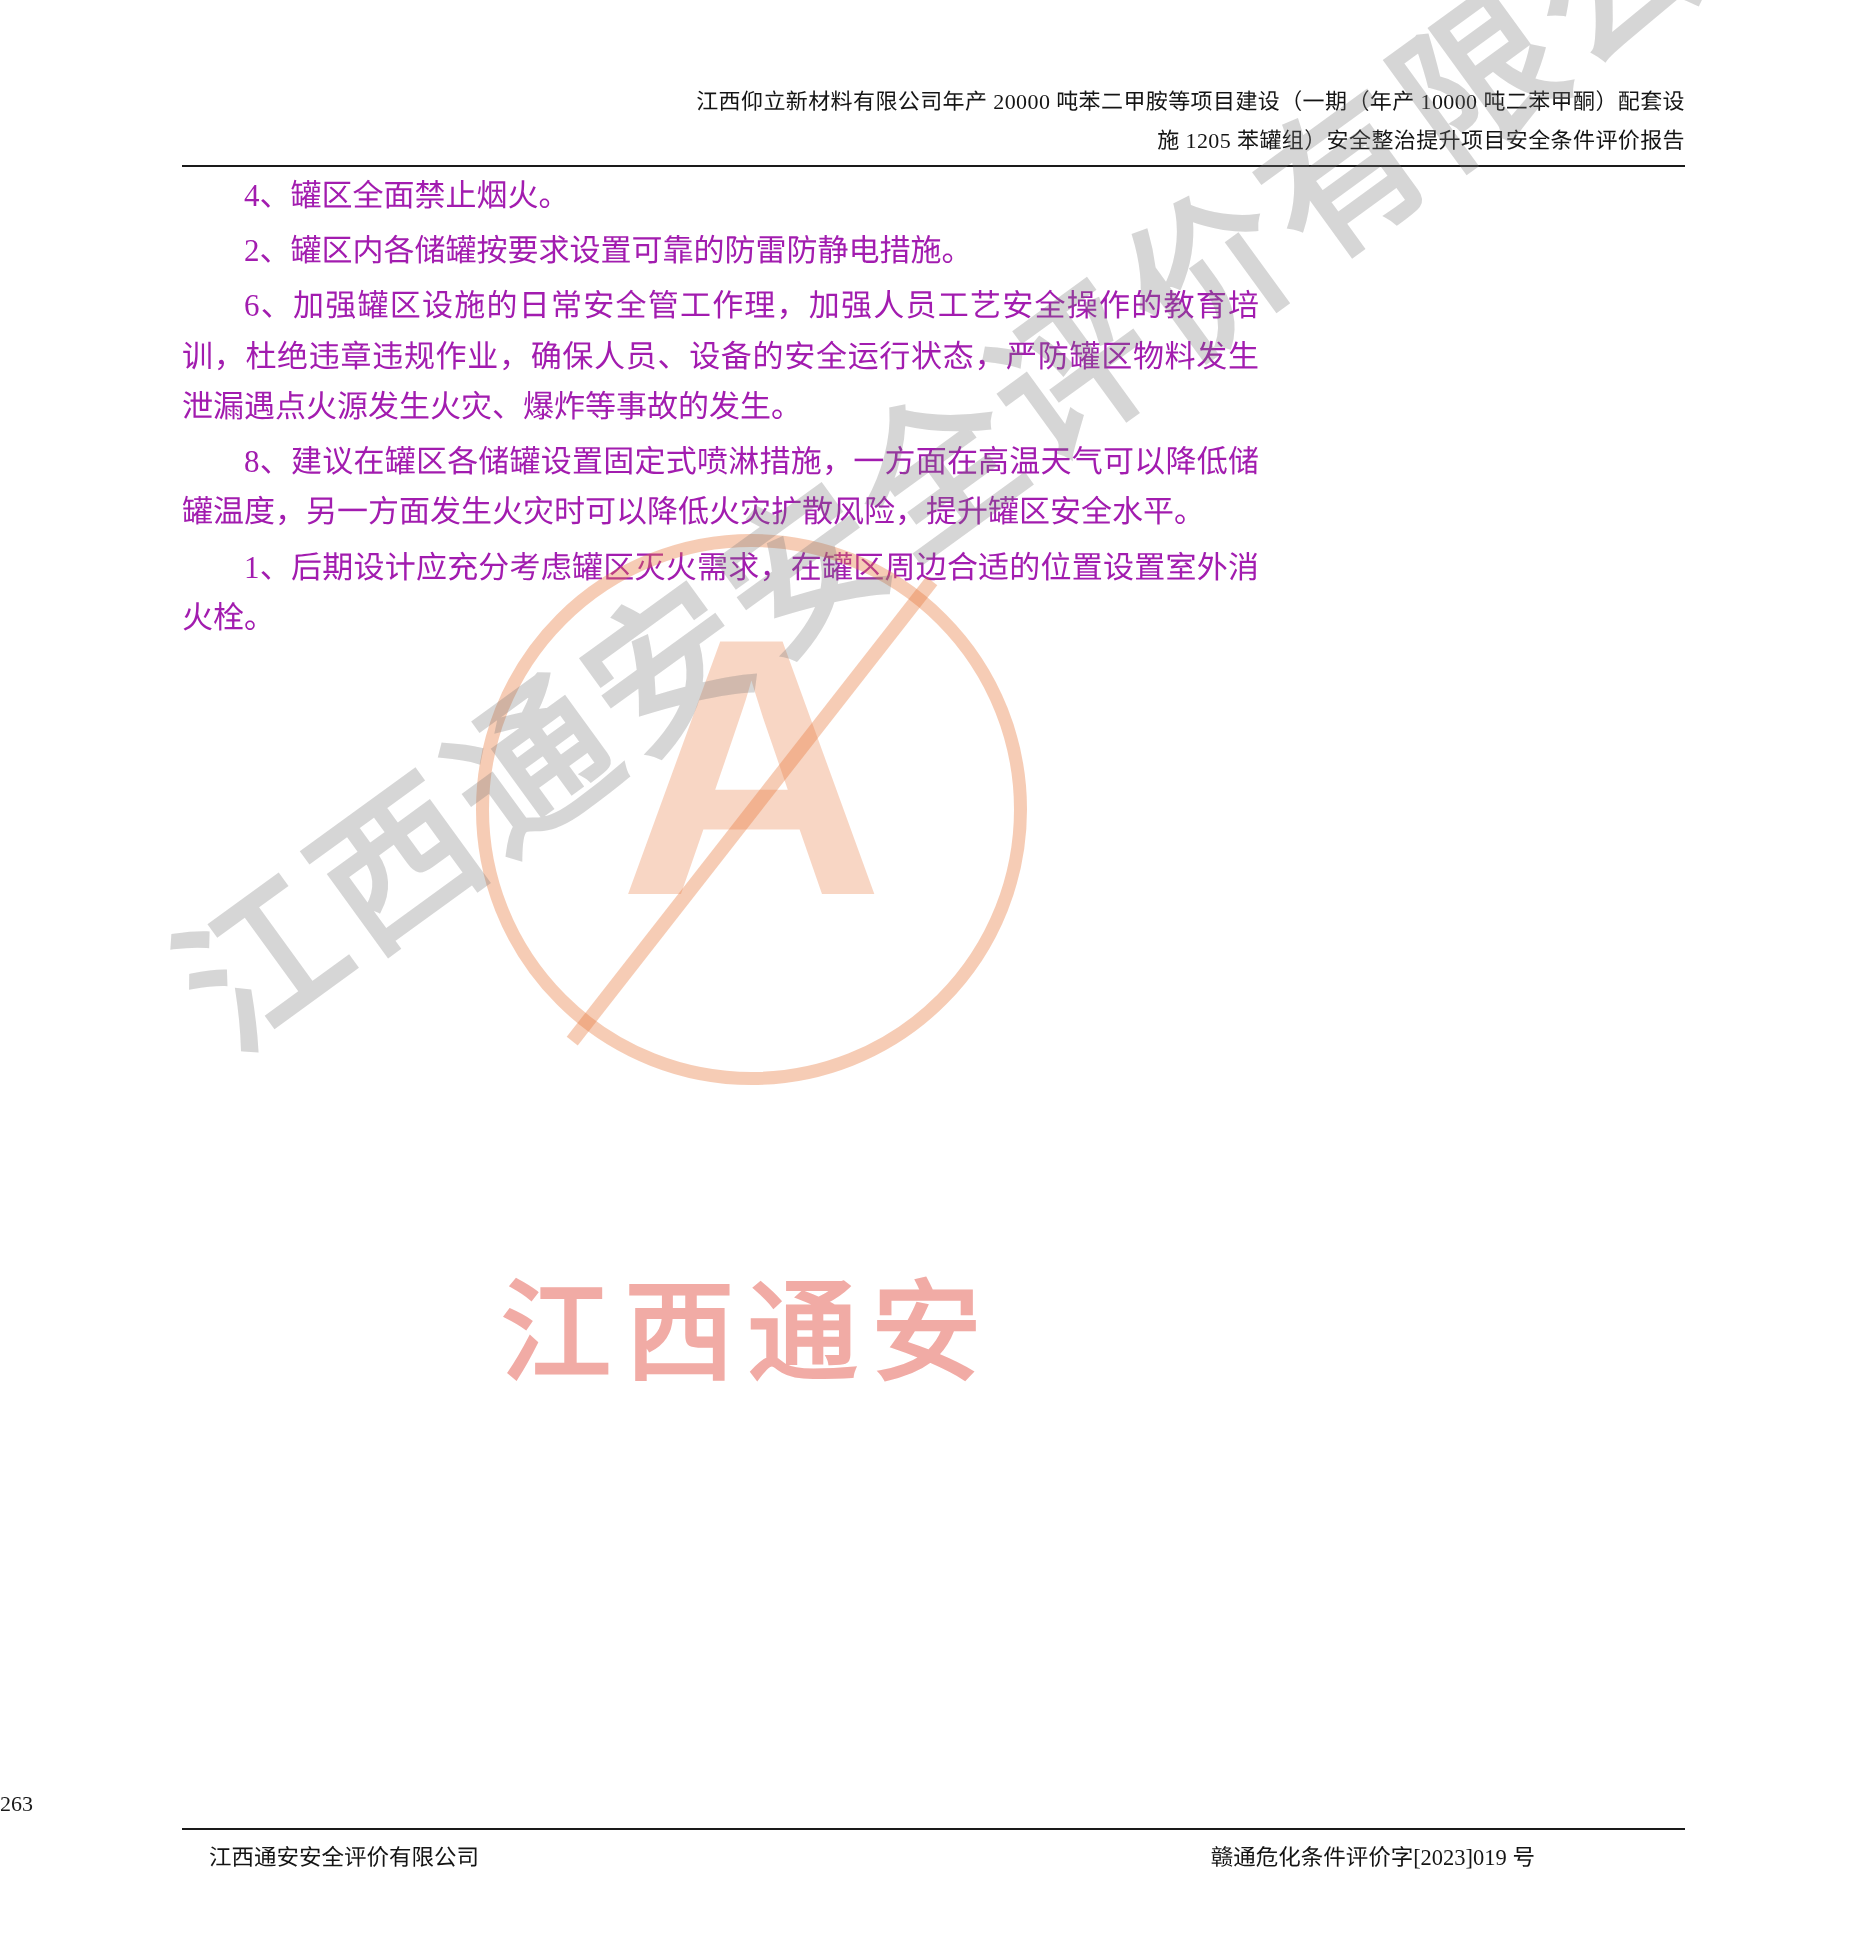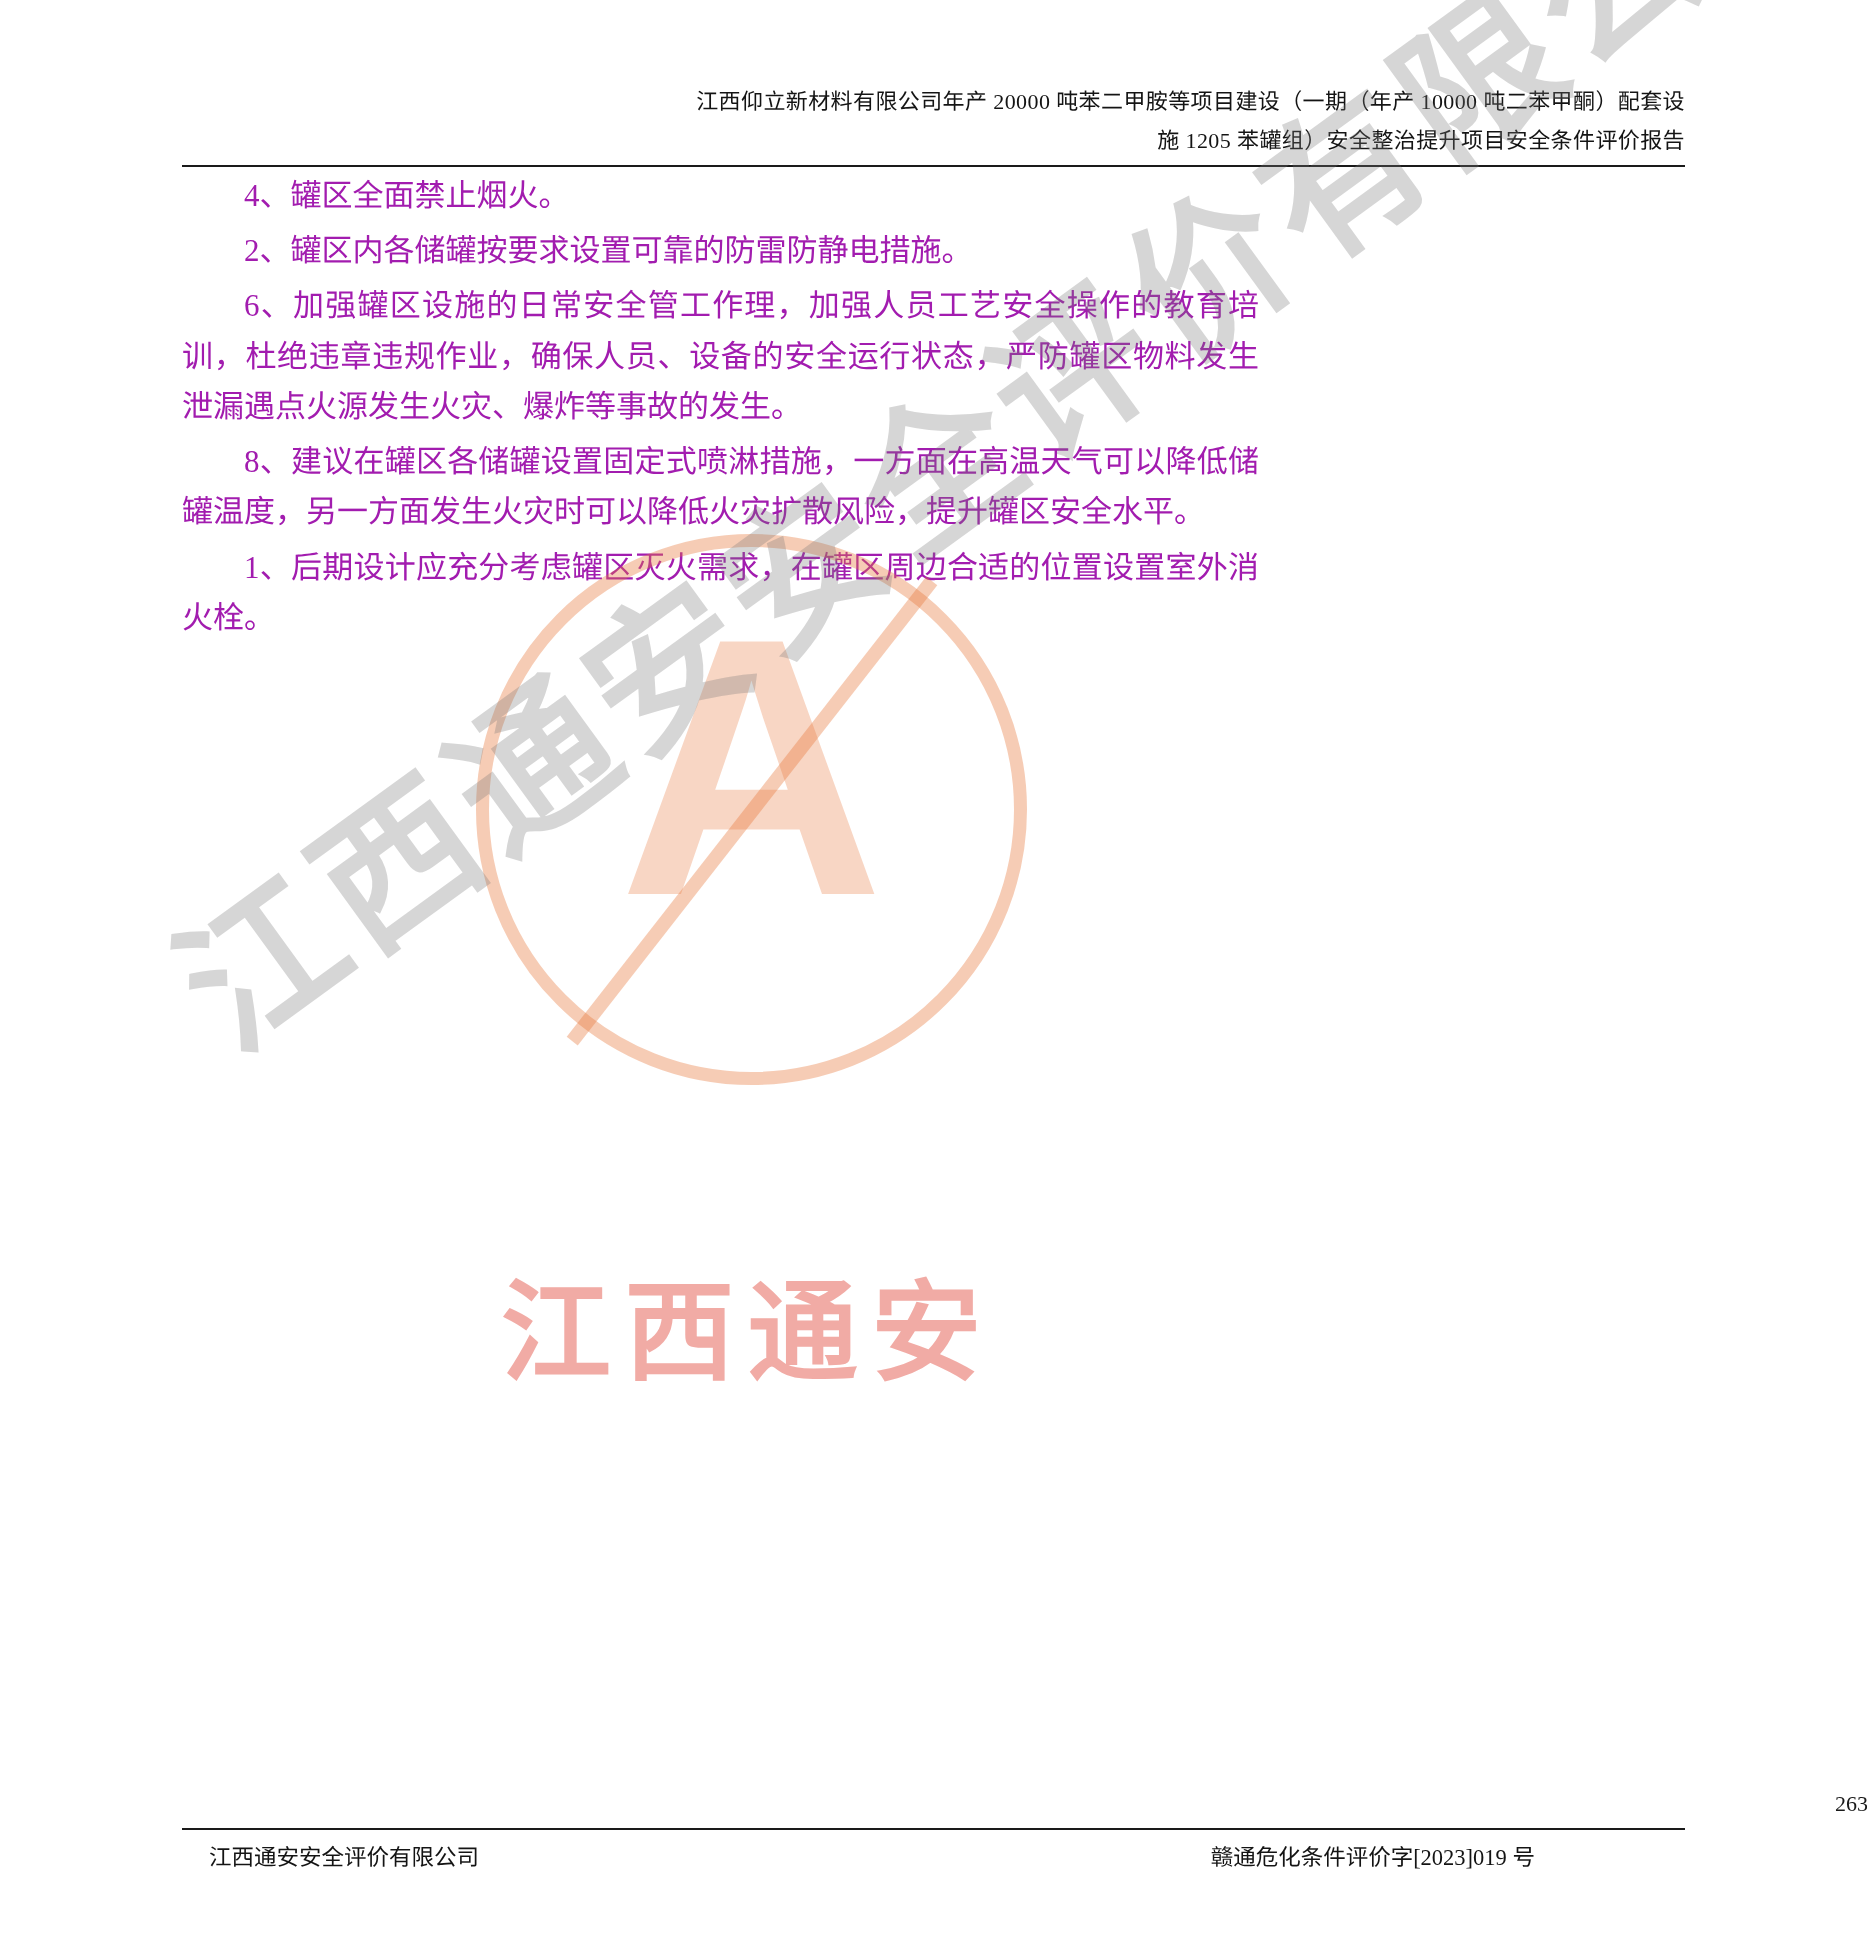--- a/index.html
+++ b/index.html
@@ -58,21 +58,21 @@
     margin: 0 0 5px 0;
     text-indent: 62px;
   }
 
   
   .page-number {
     position: absolute;
     left: 0;
     top: 1791px;
     width: 1868px;
-    text-align: right;
+    text-align: left;
     font-size: 22px;
     color: #1a1a1a;
   }
   .footer-rule {
     position: absolute;
     left: 182px;
     top: 1828px;
     width: 1503px;
     height: 0;
     border-top: 2.5px solid #1a1a1a;

